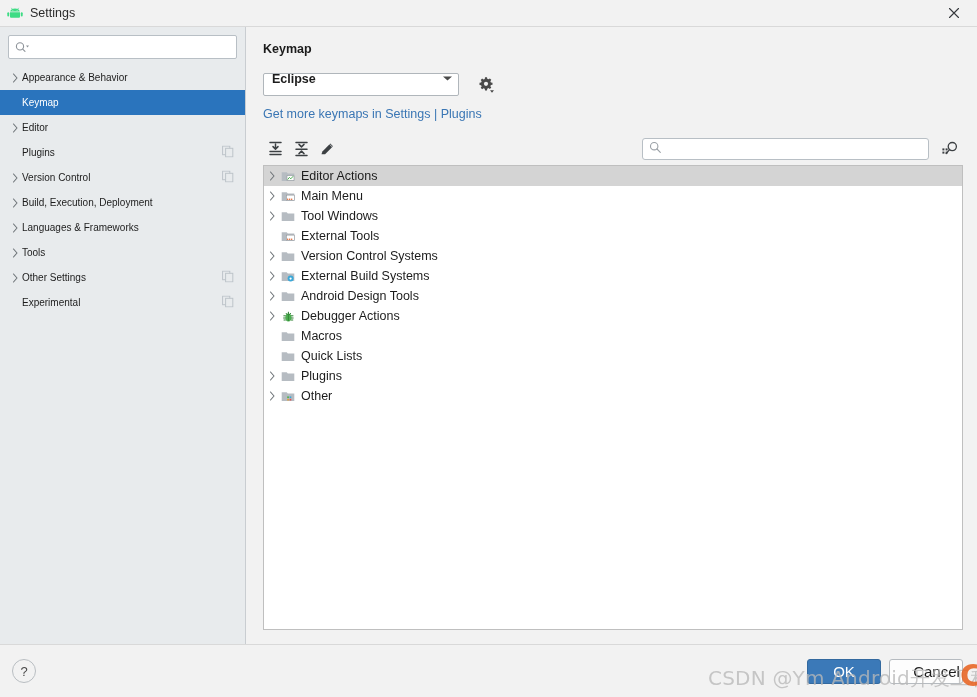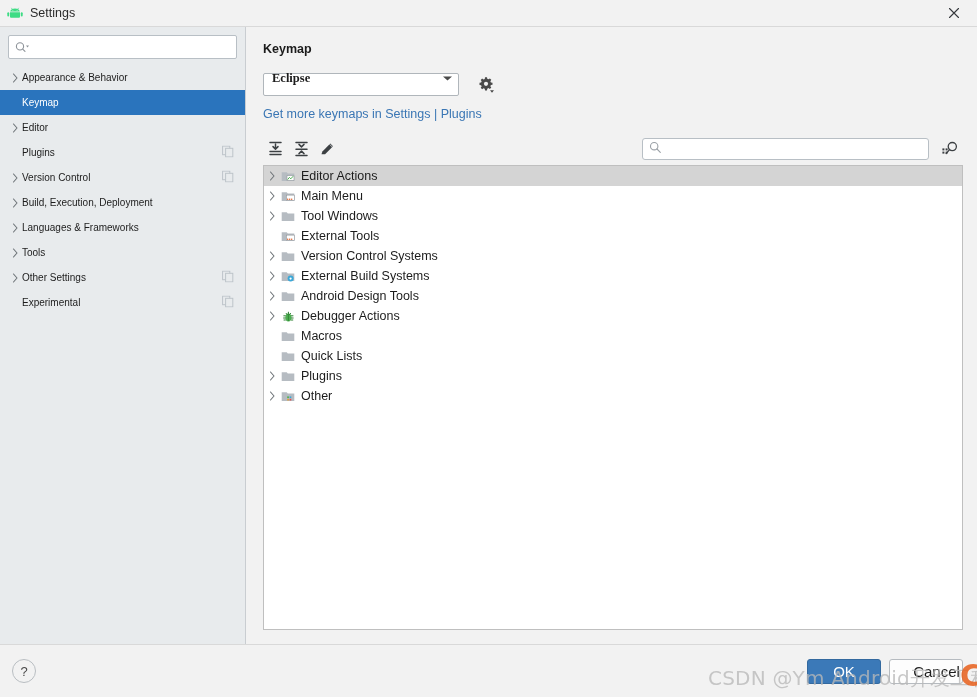--- a/index.html
+++ b/index.html
@@ -175,21 +175,20 @@
     height: 23px;
     background: #ffffff;
     border: 1px solid #b0b6bb;
     border-radius: 2px;
     display: flex;
     align-items: center;
     padding: 0 0 12px 8px;
     box-sizing: border-box;
     position: relative;
     cursor: default;
-    font-family: Liberation Serif, serif;
   }
   .combo .combo-value {
     font-size: 12.5px;
     font-weight: bold;
     color: #1c1c1c;
     flex: 1;
   }
   .combo .combo-arrow {
     width: 22px;
     display: flex;

